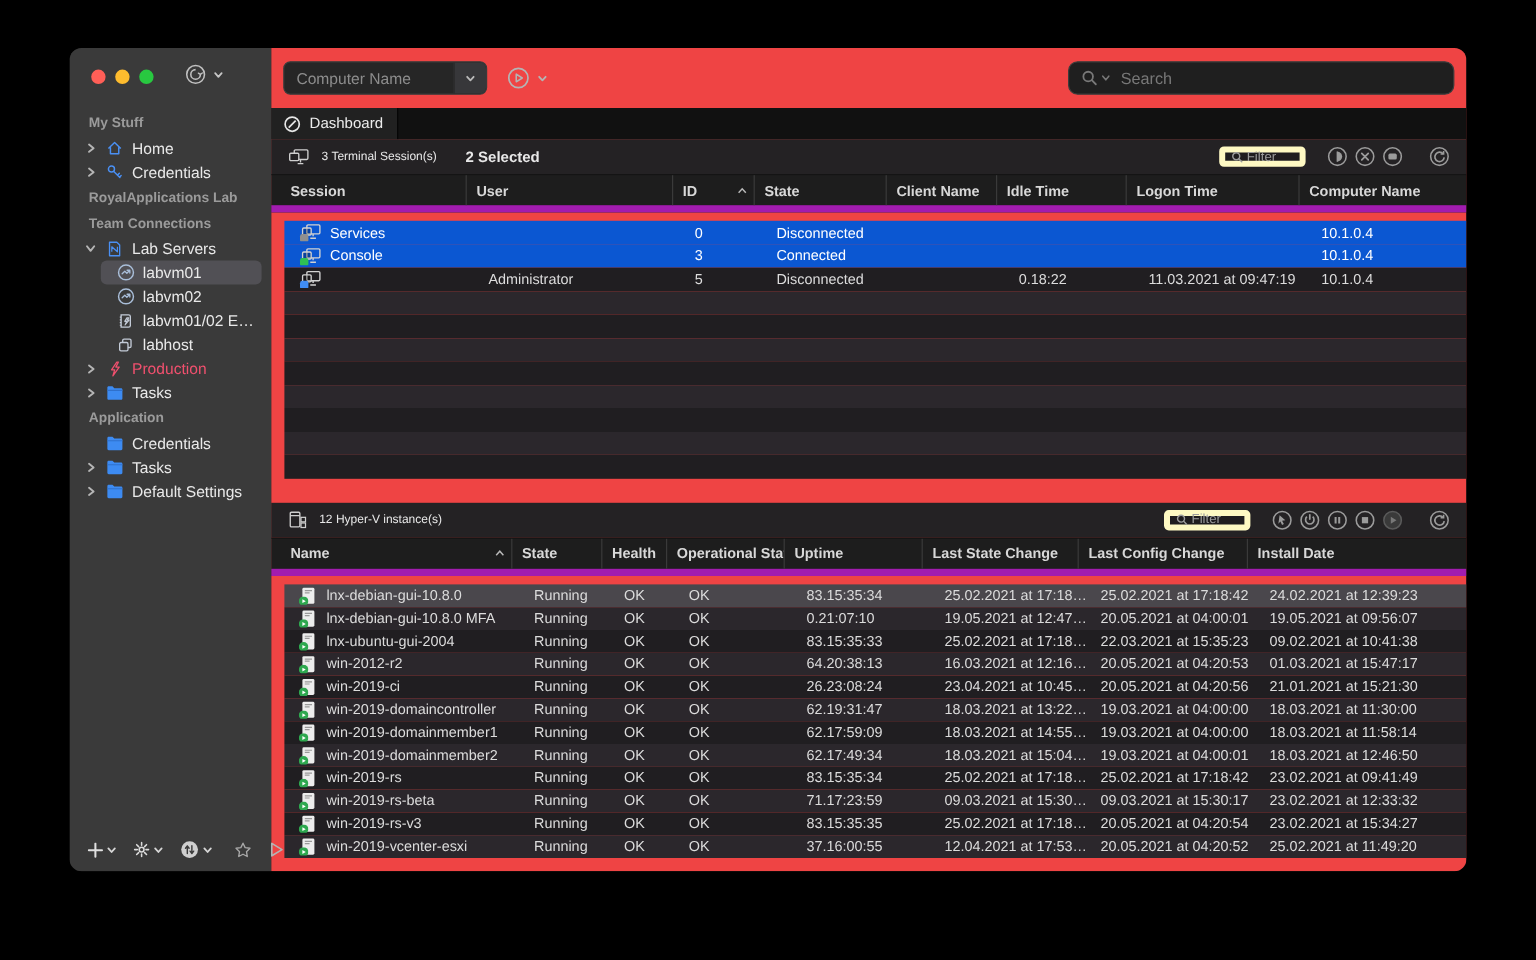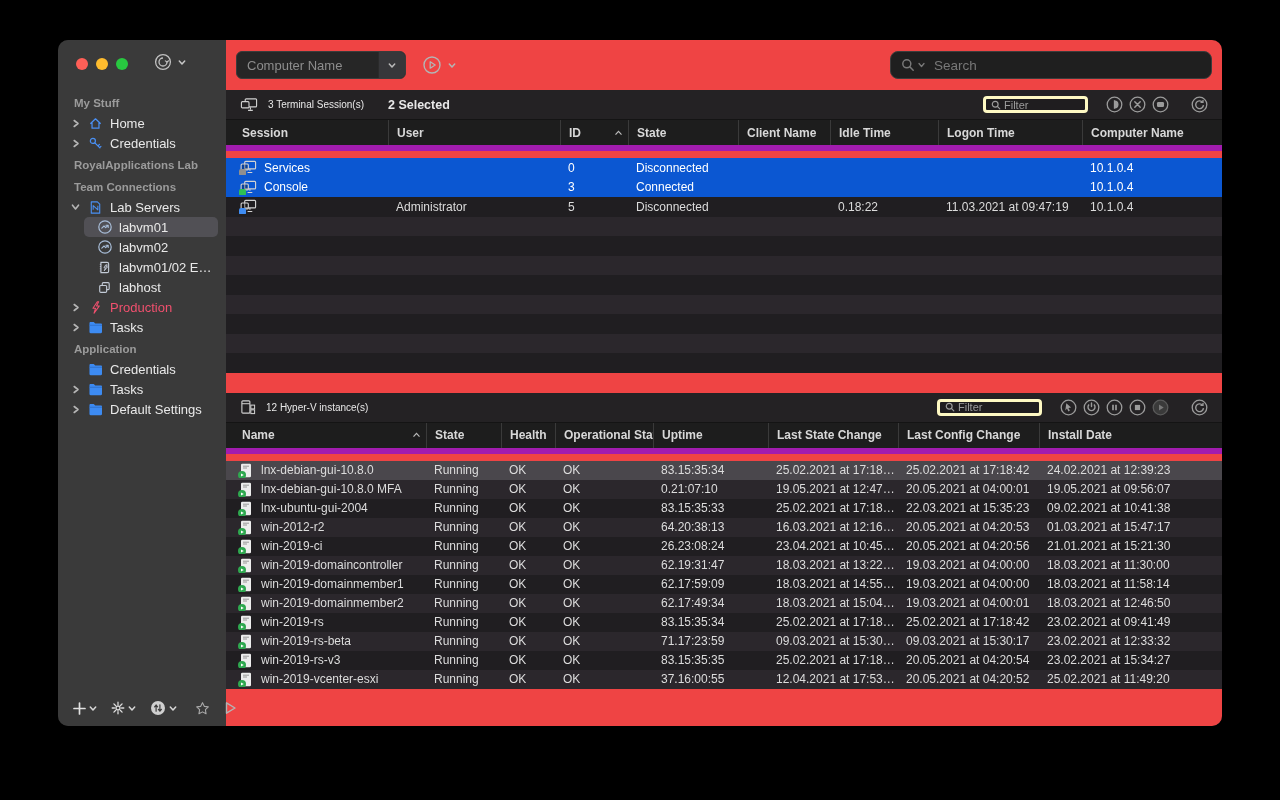--- a/index.html
+++ b/index.html
@@ -35,31 +35,31 @@
   .play-task{margin-left:16px;display:flex;align-items:center;gap:6px;color:#b4b4b4;}
   .search{margin-left:auto;width:322px;height:28px;box-sizing:border-box;background:#1f1f1f;border:1px solid #3c3c3c;border-radius:8px;display:flex;align-items:center;padding:0 10px;gap:3px;color:#787878;}
   .search input{flex:1;min-width:0;background:transparent;border:none;outline:none;color:#ddd;font-size:13.5px;font-family:inherit;padding:0 0 0 6px;}
   .search input::placeholder{color:#787878;}
   .tabbar{height:26px;flex:none;background:#111;display:flex;}
   .tab{background:#212121;display:flex;align-items:center;gap:7px;padding:0 12px 0 10px;font-size:12.5px;color:#ececec;border-right:1px solid #000;}
   
   .panel-title{height:29px;flex:none;background:#242224;display:flex;align-items:center;padding:0 14px;gap:10px;color:#cfcfcf;}
   .ptitle{font-size:10px;font-weight:normal;color:#e8e8e8;white-space:nowrap;}
   .selection{margin-left:14px;font-size:12.5px;font-weight:bold;color:#e8e8e8;white-space:nowrap;}
-  .filter{margin-left:auto;margin-right:8px;width:105px;height:17px;box-sizing:border-box;border:3px solid #fef9c3;border-radius:4px;display:flex;align-items:center;padding:0 5px;gap:3px;color:#9c9c9c;background:rgba(0,0,0,.12);flex:none;}
+  .filter{margin-left:auto;margin-right:8px;width:72px;height:17px;box-sizing:border-box;border:5px solid #fef9c3;border-radius:4px;display:flex;align-items:center;padding:0 5px;gap:3px;color:#9c9c9c;background:rgba(0,0,0,.12);flex:none;}
   .filter input{flex:1;min-width:0;background:transparent;border:none;outline:none;color:#ddd;font-size:11px;font-family:inherit;padding:0;}
   .filter input::placeholder{color:#9c9c9c;}
   .btns{display:flex;align-items:center;gap:6px;flex:none;}
   .cbtn{width:17px;height:17px;display:flex;cursor:default;}
   .cbtn.sep{margin-left:16px;}
   .col-header{height:25px;flex:none;background:#1d1d1d;display:grid;align-items:stretch;border-bottom:6px solid #a21caf;border-top:1px solid #141414;}
   .hcell{display:flex;align-items:center;padding-left:8px;border-left:1px solid #3a3a3a;font-size:12px;font-weight:bold;color:#d8d8d8;white-space:nowrap;overflow:hidden;}
   .hcell.first{border-left:none;padding-left:16px;}
   .sort{margin-left:auto;margin-right:5px;display:flex;align-items:center;}
-  .rows{flex:none;padding-top:7px;}
+  .rows{flex:none;padding-top:7px;padding-left:11px;}
   .trow{display:grid;align-items:center;font-size:12px;color:#dcdcdc;white-space:nowrap;}
   .trow.t{height:19.5px;}
   .trow.h{height:19px;}
   .trow.selected{background:#0b57d2;color:#fff;}
   .trow.striped{background:#2b272c;}
   .trow.darkrow{background:#201e21;}
   .trow.highlight{background:#4a474c;}
   .cell{padding-left:8px;overflow:hidden;text-overflow:ellipsis;}
   .cell.iconcell{padding-left:14px;display:flex;align-items:center;gap:7px;}
   .rowicon{position:relative;width:17px;height:15px;flex:none;display:flex;align-items:center;color:#d2d2d2;}
@@ -344,20 +344,31 @@
           </span>
         <span>
             <svg width="7" height="6" viewBox="0 0 7 6">
               <path d="M1 1.5L3.5 4.5L6 1.5" fill="none" stroke="currentColor" stroke-width="1.3" stroke-linecap="round" stroke-linejoin="round"></path>
             </svg>
           </span>
         <input type="text" placeholder="Search" style="">
       </div>
     </div>
 
+    <div class="tabbar">
+      <div class="tab">
+        <span>
+            <svg width="15" height="15" viewBox="0 0 16 16">
+              <circle cx="8" cy="8" r="6.3" fill="none" stroke="#e6e6e6" stroke-width="1.5"></circle>
+              <path d="M4.9 11.1L11.1 4.9" stroke="#e6e6e6" stroke-width="1.5"></path>
+            </svg>
+          </span>
+        <span>Dashboard</span>
+      </div>
+    </div>
 
     <div class="panel-title">
       <span style="color:#cfcfcf">
           <svg width="18" height="16" viewBox="0 0 19 16">
             <rect x="5.5" y="1.5" width="12" height="8.5" rx="1" fill="none" stroke="currentColor" stroke-width="1.2"></rect>
             <path d="M11 10.5v2.2M8.5 13.7h5" stroke="currentColor" stroke-width="1.2"></path>
             <rect x="1.5" y="4.5" width="8" height="6.5" rx="1" fill="#242224" stroke="currentColor" stroke-width="1.2"></rect>
           </svg>
         </span>
       <span class="ptitle">3 Terminal Session(s)</span>

